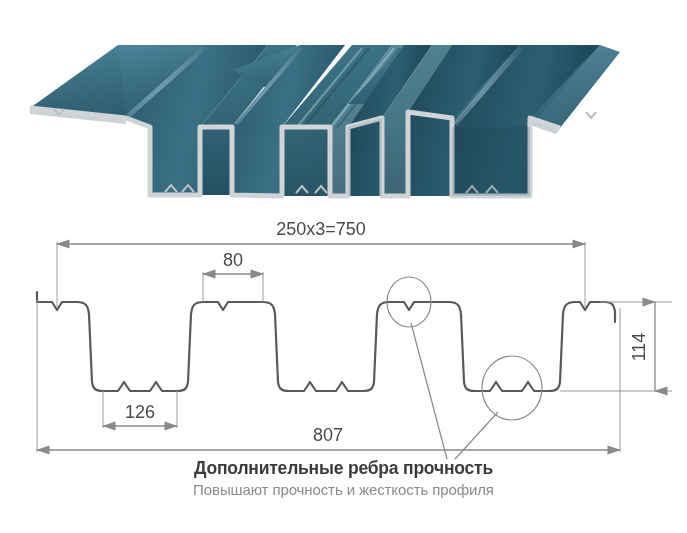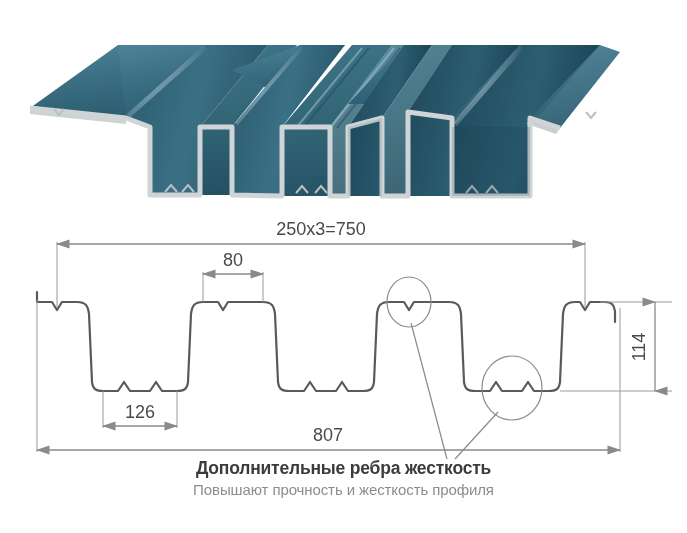--- a/index.html
+++ b/index.html
@@ -247,17 +247,17 @@
 
     <g fill="none" stroke="#8a8a8a" stroke-width="1.2">
       <ellipse cx="409" cy="92" rx="22" ry="25"></ellipse>
       <ellipse cx="512" cy="178" rx="30" ry="32"></ellipse>
       <line x1="411" y1="113" x2="447" y2="249"></line>
       <line x1="498" y1="202" x2="455" y2="249"></line>
     </g>
   </svg>
 
   <div class="capwrap">
-    <div class="cap-title">Дополнительные ребра жесткость</div>
+    <div class="cap-title">Дополнительные ребра прочность</div>
     <div class="cap-sub">Повышают прочность и жесткость профиля</div>
   </div>
 
 </div>
 
 </body></html>

